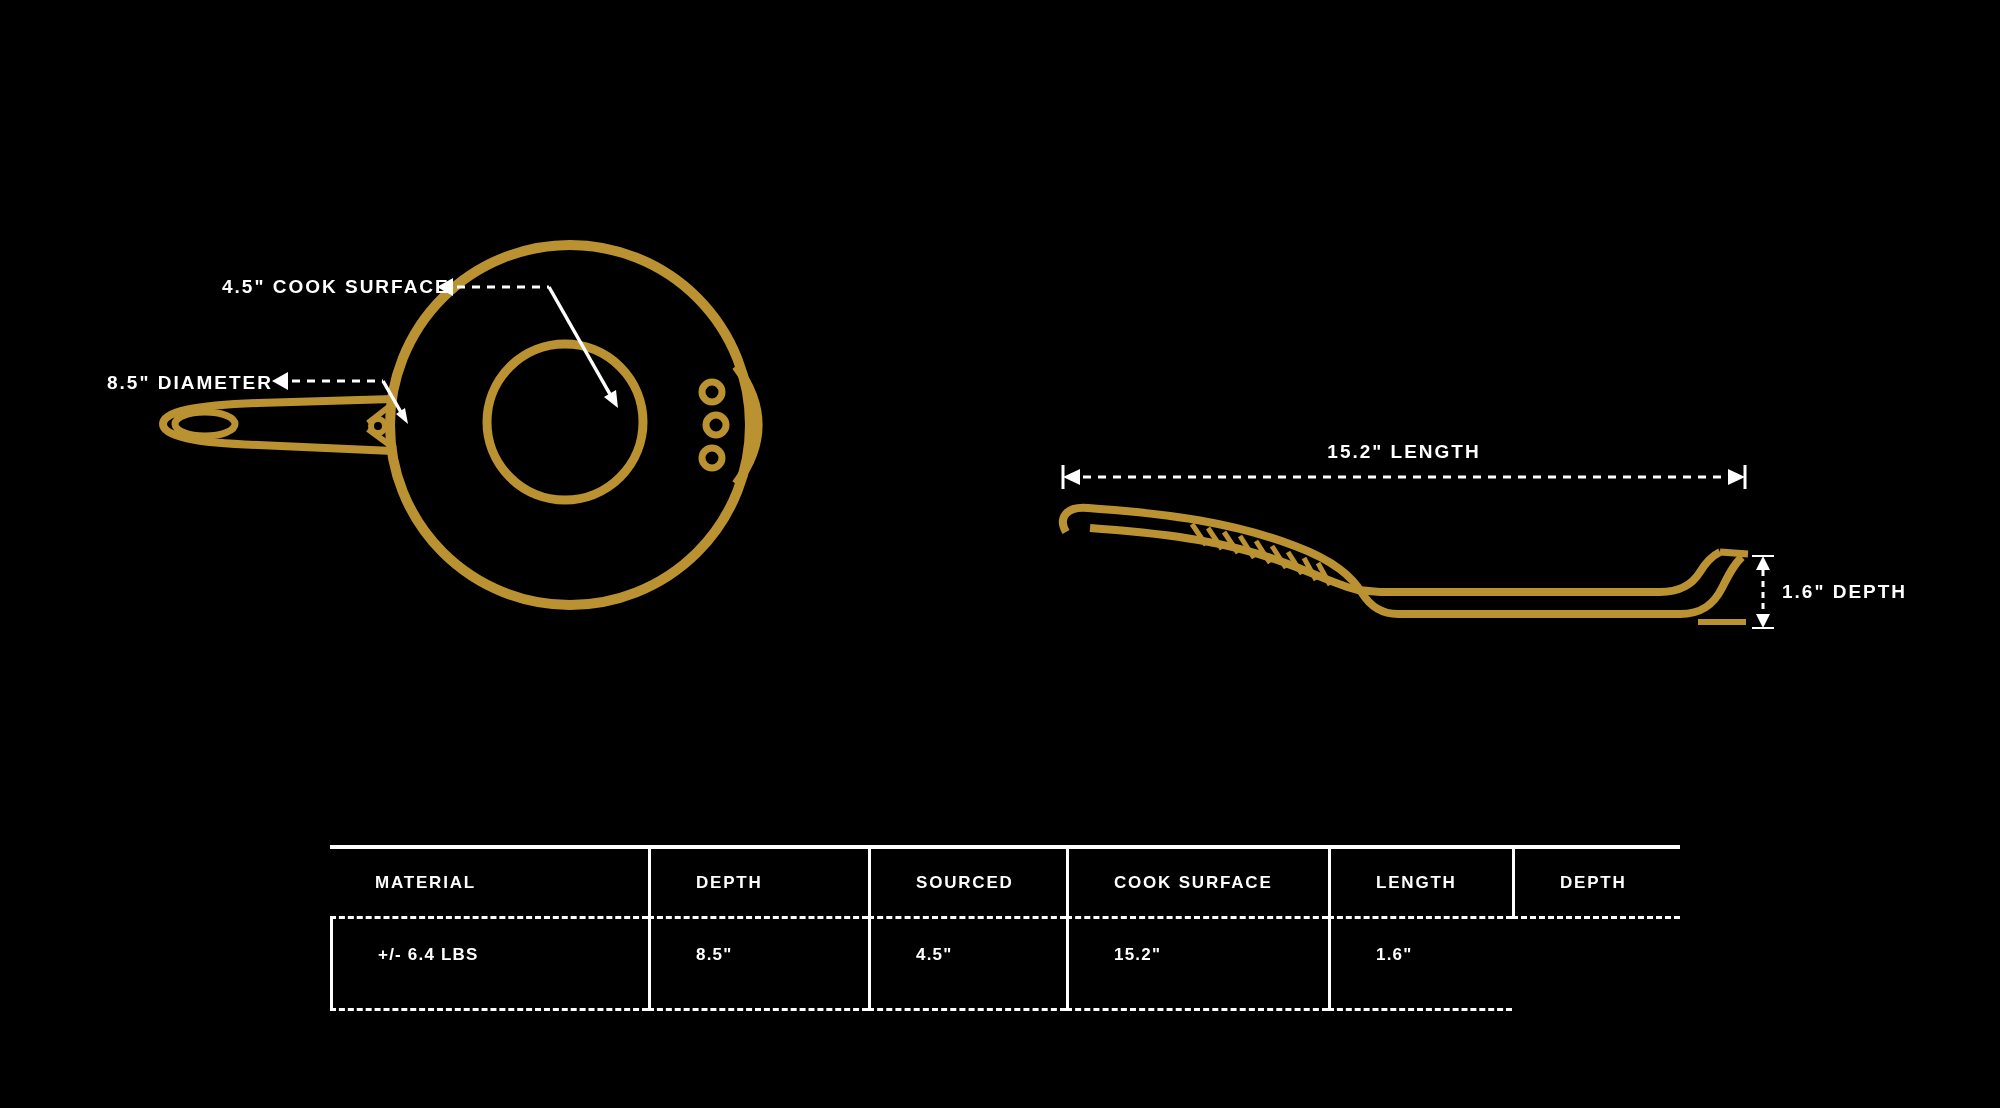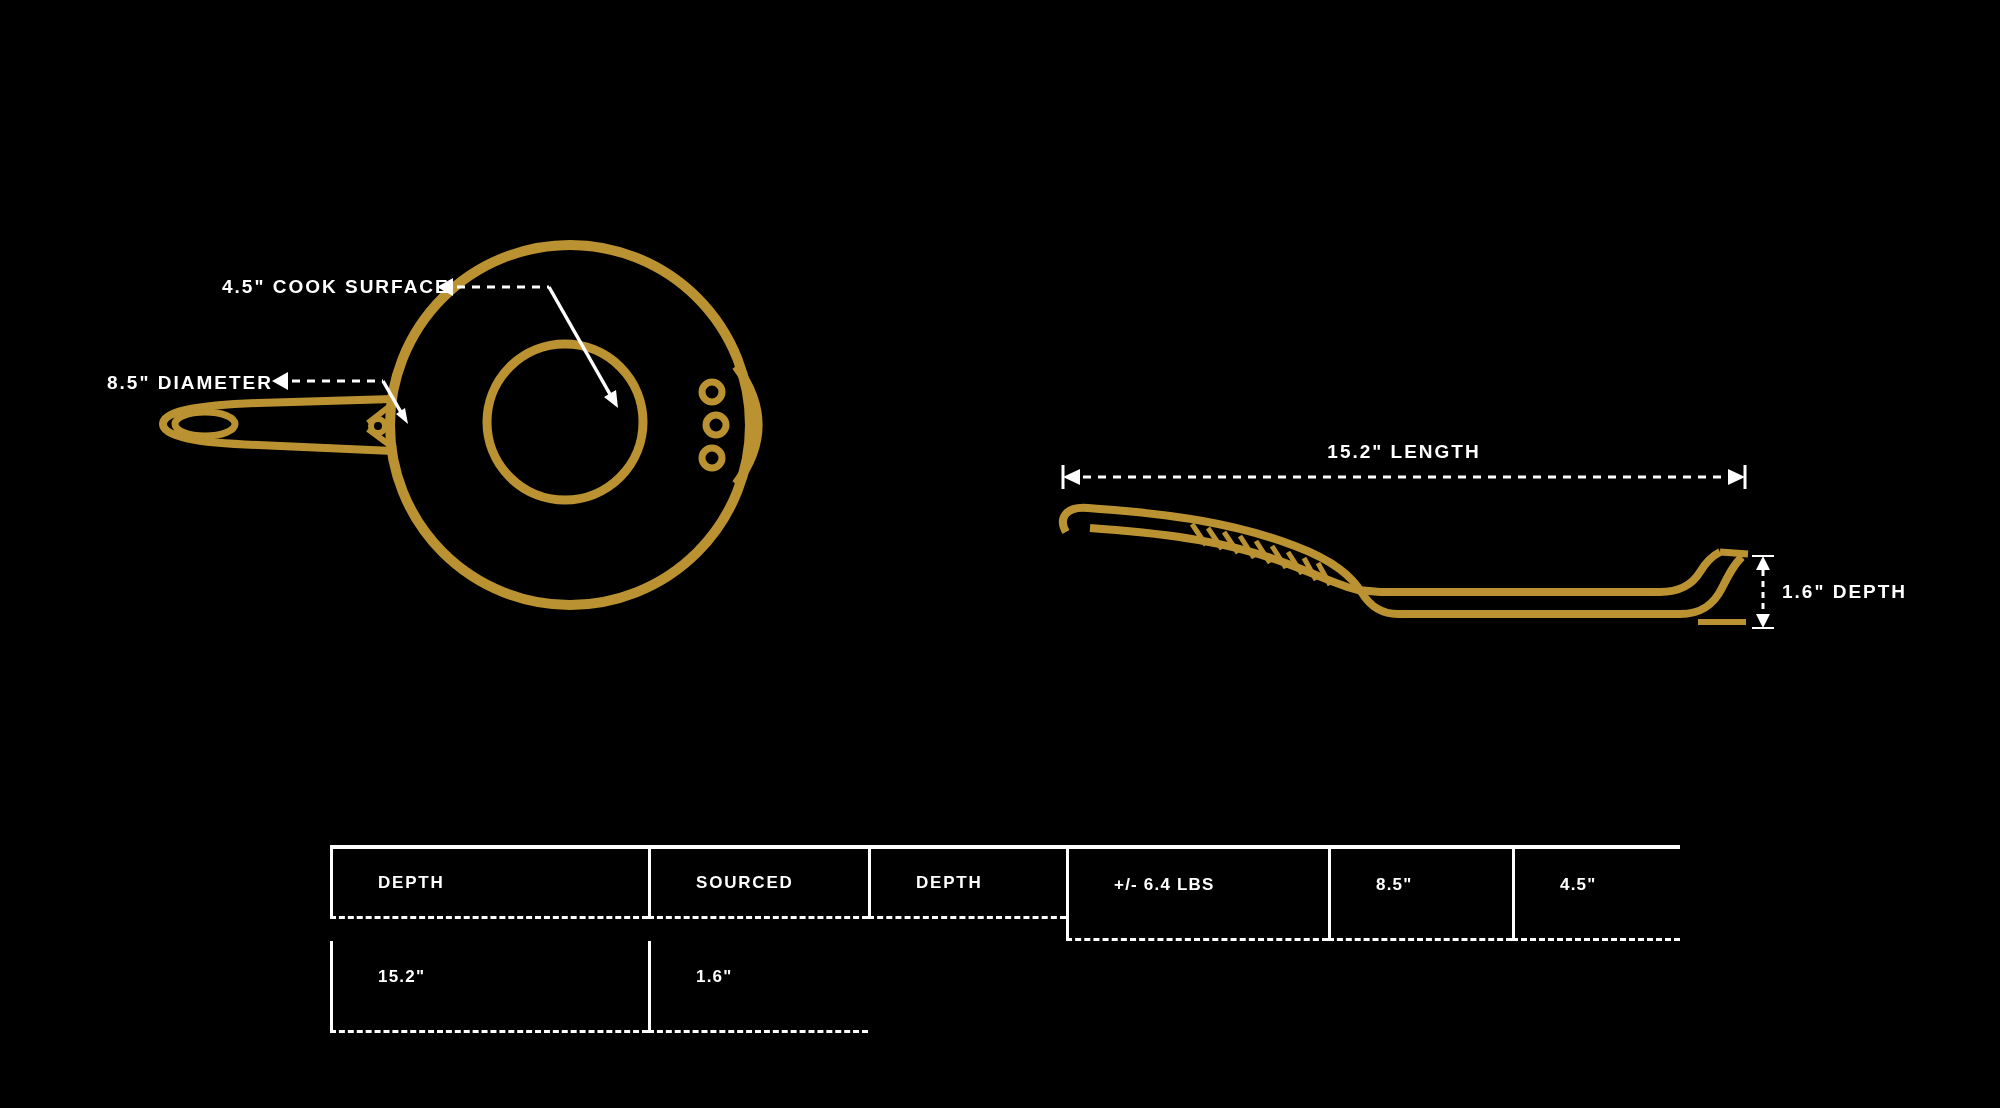--- a/index.html
+++ b/index.html
@@ -104,22 +104,25 @@
       <text x="1782" y="598" font-size="19" letter-spacing="2">1.6" DEPTH</text>
       <line class="wht" x1="1752" y1="556" x2="1774" y2="556" stroke-width="2"></line>
       <line class="wht" x1="1752" y1="628" x2="1774" y2="628" stroke-width="2"></line>
       <line class="wht" x1="1763" y1="570" x2="1763" y2="614" stroke-width="3" stroke-dasharray="6 5"></line>
       <polygon class="whf" points="1763,556 1756,570 1770,570"></polygon>
       <polygon class="whf" points="1763,628 1756,614 1770,614"></polygon>
     </g>
   </svg>
 
   <div class="spec-table">
+    <div class="hcell">MATERIAL</div>
     <div class="hcell bl">DEPTH</div>
     <div class="hcell bl">SOURCED</div>
+    <div class="hcell bl">COOK SURFACE</div>
+    <div class="hcell bl">LENGTH</div>
     <div class="hcell bl">DEPTH</div>
 
     <div class="vcell bl">+/- 6.4 LBS</div>
     <div class="vcell bl">8.5"</div>
     <div class="vcell bl">4.5"</div>
     <div class="vcell bl">15.2"</div>
     <div class="vcell bl">1.6"</div>
   </div>
 
 </div>

